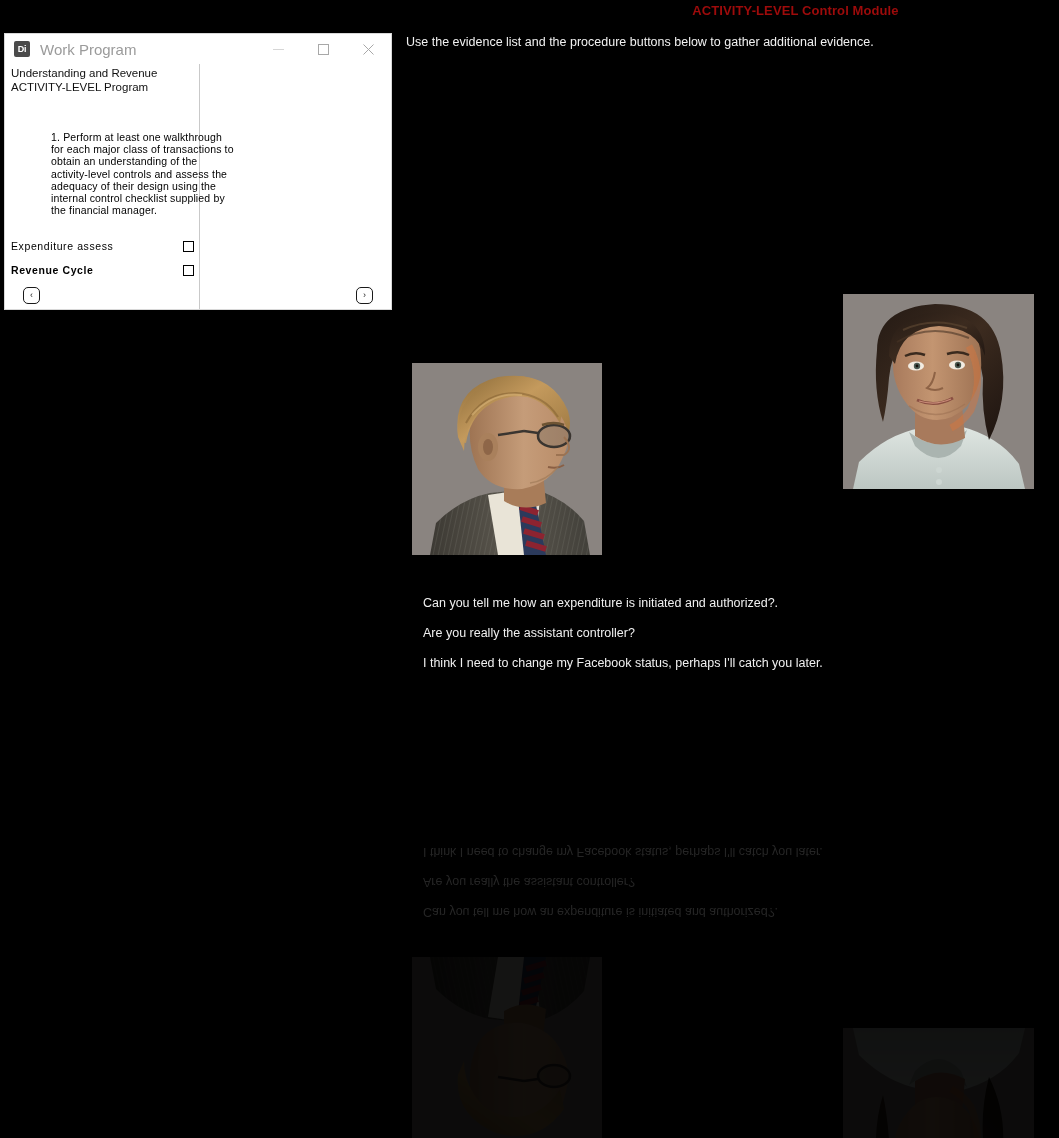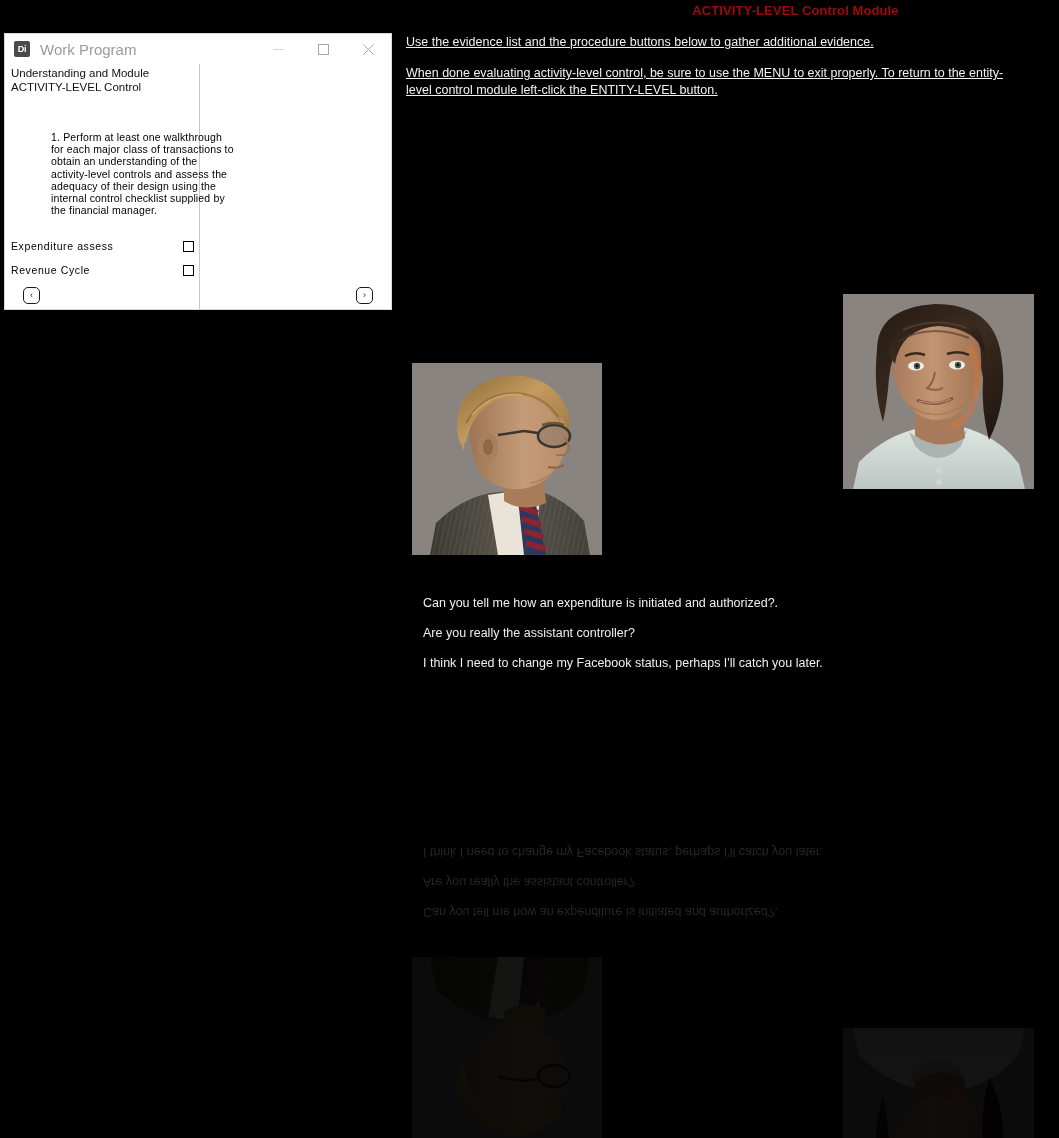--- a/index.html
+++ b/index.html
@@ -46,21 +46,21 @@
   
   #instructions {
     position: absolute;
     left: 406px;
     top: 34px;
     width: 618px;
     font-size: 12.5px;
     line-height: 17px;
     color: #f2f2f2;
   }
-  #instructions .para { margin: 0 0 14px 0; text-decoration: underline; }
+  #instructions .para { margin: 0 0 14px 0; }
   #instructions .para:last-child { margin-bottom: 0; }
 
   
   #work-program-window {
     position: absolute;
     left: 4px;
     top: 33px;
     width: 388px;
     height: 277px;
     background: #ffffff;
@@ -172,21 +172,21 @@
     left: 6px;
     width: 183px;
     display: flex;
     align-items: center;
     justify-content: space-between;
     font-size: 10.5px;
     color: #000000;
     letter-spacing: 0.6px;
   }
   #wp-check-expenditure { top: 176px; }
-  #wp-check-revenue     { top: 200px; }
+  #wp-check-revenue     { top: 200px; font-weight: bold; }
   .wp-checkbox {
     width: 11px;
     height: 11px;
     border: 1.5px solid #000000;
     background: #ffffff;
     box-sizing: border-box;
     flex: 0 0 11px;
   }
 
   
@@ -289,21 +289,20 @@
 </style>
 </head>
 <body>
 
 <div id="stage">
 
   <div id="module-title"><span class="tshift">ACTIVITY-LEVEL Control Module</span></div>
 
   <div id="instructions">
     <p class="para">Use the evidence list and the procedure buttons below to gather additional evidence.</p>
-    <p class="para">When done evaluating activity-level control, be sure to use the MENU to exit properly. To return to the entity-level control module left-click the ENTITY-LEVEL button.</p>
   </div>
 
   <div id="work-program-window">
 
     <div id="wp-titlebar">
       <div id="wp-app-icon">Di</div>
       <div id="wp-title-text">Work Program</div>
 
       <div class="wp-ctrl-group">
         <div class="wp-ctrl minimize">
@@ -323,22 +322,22 @@
           </svg>
         </div>
       </div>
     </div>
 
     <div id="wp-body">
 
       <div id="wp-pane-left">
 
         <div id="wp-heading">
-          <div>Understanding and Module</div>
-          <div>ACTIVITY-LEVEL Control</div>
+          <div>Understanding and Revenue</div>
+          <div>ACTIVITY-LEVEL Program</div>
         </div>
 
         <div id="wp-step">
           <span class="num">1.</span>
           <span>Perform at least one walkthrough for each major class of transactions to obtain an understanding of the activity-level controls and assess the adequacy of their design using the internal control checklist supplied by the financial manager.</span>
         </div>
 
         <div class="wp-check-row" id="wp-check-expenditure">
           <span>Expenditure assess</span>
           <span class="wp-checkbox"></span>

